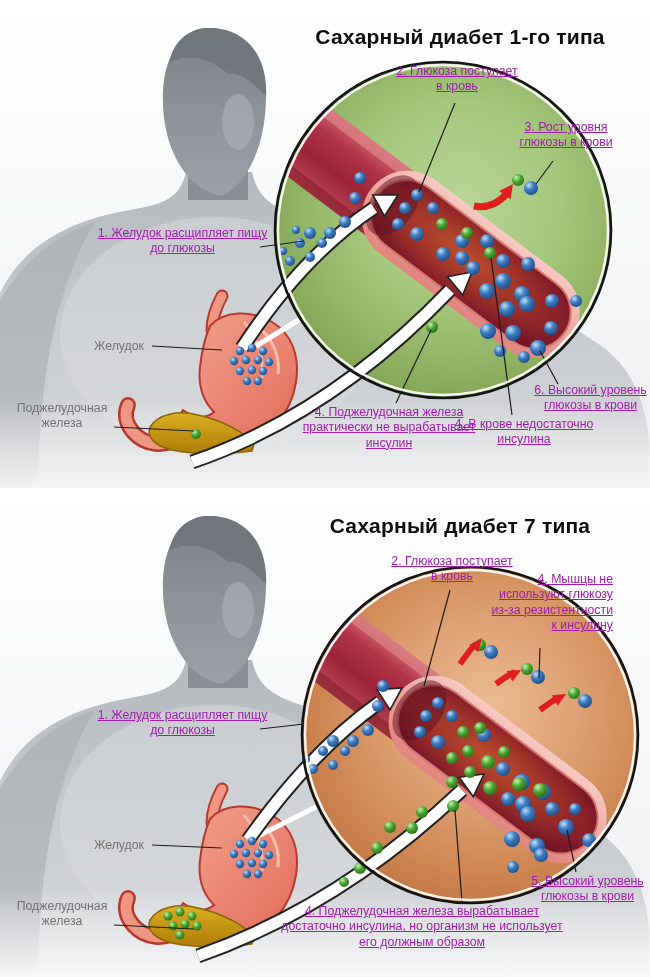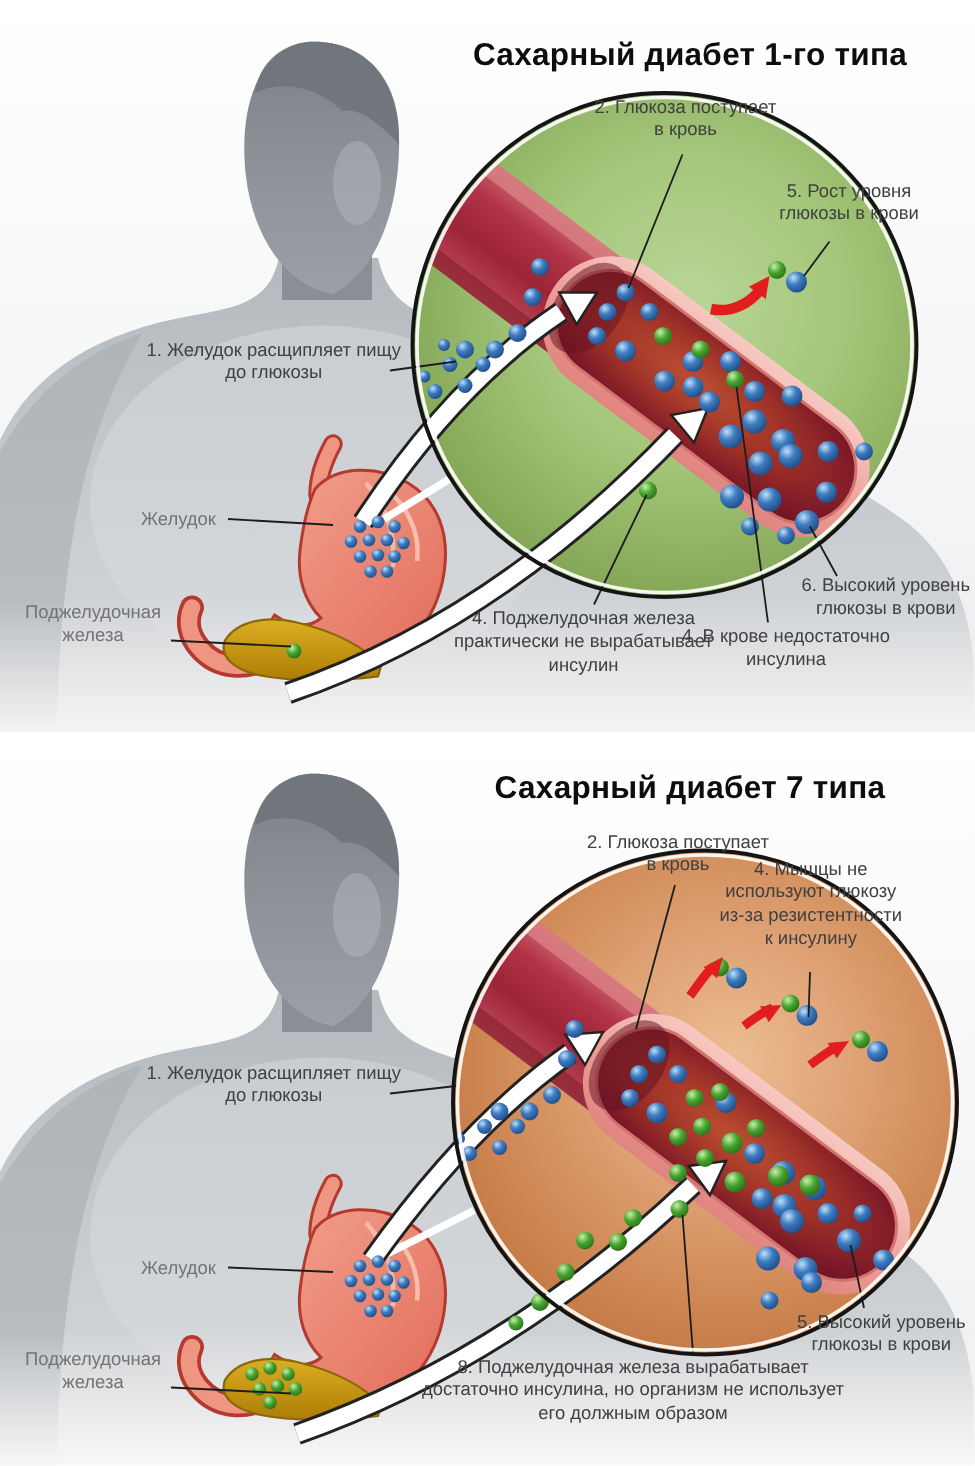--- a/index.html
+++ b/index.html
@@ -4,22 +4,22 @@
 <style>
   html,body{margin:0;padding:0;background:#fff;}
   #stage{position:relative;width:650px;height:977px;background:#ffffff;overflow:hidden;
          font-family:"Liberation Sans",sans-serif;}
   .panel{position:absolute;left:0;width:522px;height:489px;}
   #panel1{top:0;}
   #panel2{top:488px;}
   .panel svg{position:absolute;left:0;top:0;}
   .ptitle{position:absolute;font-weight:700;font-size:21px;color:#0d0d0d;text-align:center;
           letter-spacing:.2px;white-space:pre-line;}
-  .ann{position:absolute;font-size:12.3px;line-height:1.25;color:#404040;text-align:center;
-       white-space:pre-line;}
+  .ann{position:absolute;font-size:12.3px;line-height:1.25;color:#a21caf;text-align:center;
+       white-space:pre-line;text-decoration:underline;}
   .organ{position:absolute;font-size:12.3px;line-height:1.25;color:#737373;text-align:center;
        white-space:pre-line;}
 </style>
 </head>
 <body>
 
 <div id="stage">
 
   <section class="panel" id="panel1">
     <svg width="650" height="489" viewBox="0 0 650 489">
@@ -223,21 +223,21 @@
         <line x1="558" y1="384" x2="540" y2="351"></line>
       </g>
 
       <circle cx="443" cy="230" r="165" fill="none" stroke="#ffffff" stroke-width="2.4" opacity=".9"></circle>
       <circle cx="443" cy="230" r="168" fill="none" stroke="#141414" stroke-width="2.6"></circle>
     </svg>
 
     <h1 class="ptitle" style="left:270px;top:11px;width:380px;">Сахарный диабет 1-го типа</h1>
     <div class="ann" style="left:372px;top:64px;width:170px;">2. Глюкоза поступает
 в кровь</div>
-    <div class="ann" style="left:496px;top:120px;width:140px;">5. Рост уровня
+    <div class="ann" style="left:496px;top:120px;width:140px;">3. Рост уровня
 глюкозы в крови</div>
     <div class="ann" style="left:75px;top:226px;width:215px;">1. Желудок расщипляет пищу
 до глюкозы</div>
     <div class="organ" style="left:88px;top:339px;width:62px;">Желудок</div>
     <div class="organ" style="left:12px;top:401px;width:100px;">Поджелудочная
 железа</div>
     <div class="ann" style="left:289px;top:405px;width:200px;">4. Поджелудочная железа
 практически не вырабатывает
 инсулин</div>
     <div class="ann" style="left:440px;top:417px;width:168px;">4. В крове недостаточно
@@ -468,29 +468,29 @@
         <line x1="576" y1="384" x2="567" y2="342"></line>
       </g>
 
       <circle cx="470" cy="247" r="165" fill="none" stroke="#ffffff" stroke-width="2.4" opacity=".9"></circle>
       <circle cx="470" cy="247" r="168" fill="none" stroke="#141414" stroke-width="2.6"></circle>
     </svg>
 
     <h1 class="ptitle" style="left:270px;top:12px;width:380px;">Сахарный диабет 7 типа</h1>
     <div class="ann" style="left:367px;top:66px;width:170px;">2. Глюкоза поступает
 в кровь</div>
-    <div class="ann" style="left:468px;top:84px;width:145px;">4. Мышцы не
+    <div class="ann" style="left:468px;top:84px;width:145px;text-align:right;">4. Мышцы не
 используют глюкозу
 из-за резистентности
 к инсулину</div>
     <div class="ann" style="left:75px;top:220px;width:215px;">1. Желудок расщипляет пищу
 до глюкозы</div>
     <div class="organ" style="left:88px;top:350px;width:62px;">Желудок</div>
     <div class="organ" style="left:12px;top:411px;width:100px;">Поджелудочная
 железа</div>
-    <div class="ann" style="left:262px;top:416px;width:320px;">8. Поджелудочная железа вырабатывает
+    <div class="ann" style="left:262px;top:416px;width:320px;">4. Поджелудочная железа вырабатывает
 достаточно инсулина, но организм не использует
 его должным образом</div>
     <div class="ann" style="left:520px;top:386px;width:135px;">5. Высокий уровень
 глюкозы в крови</div>
   </section>
 
 </div>
 
 </body></html>

